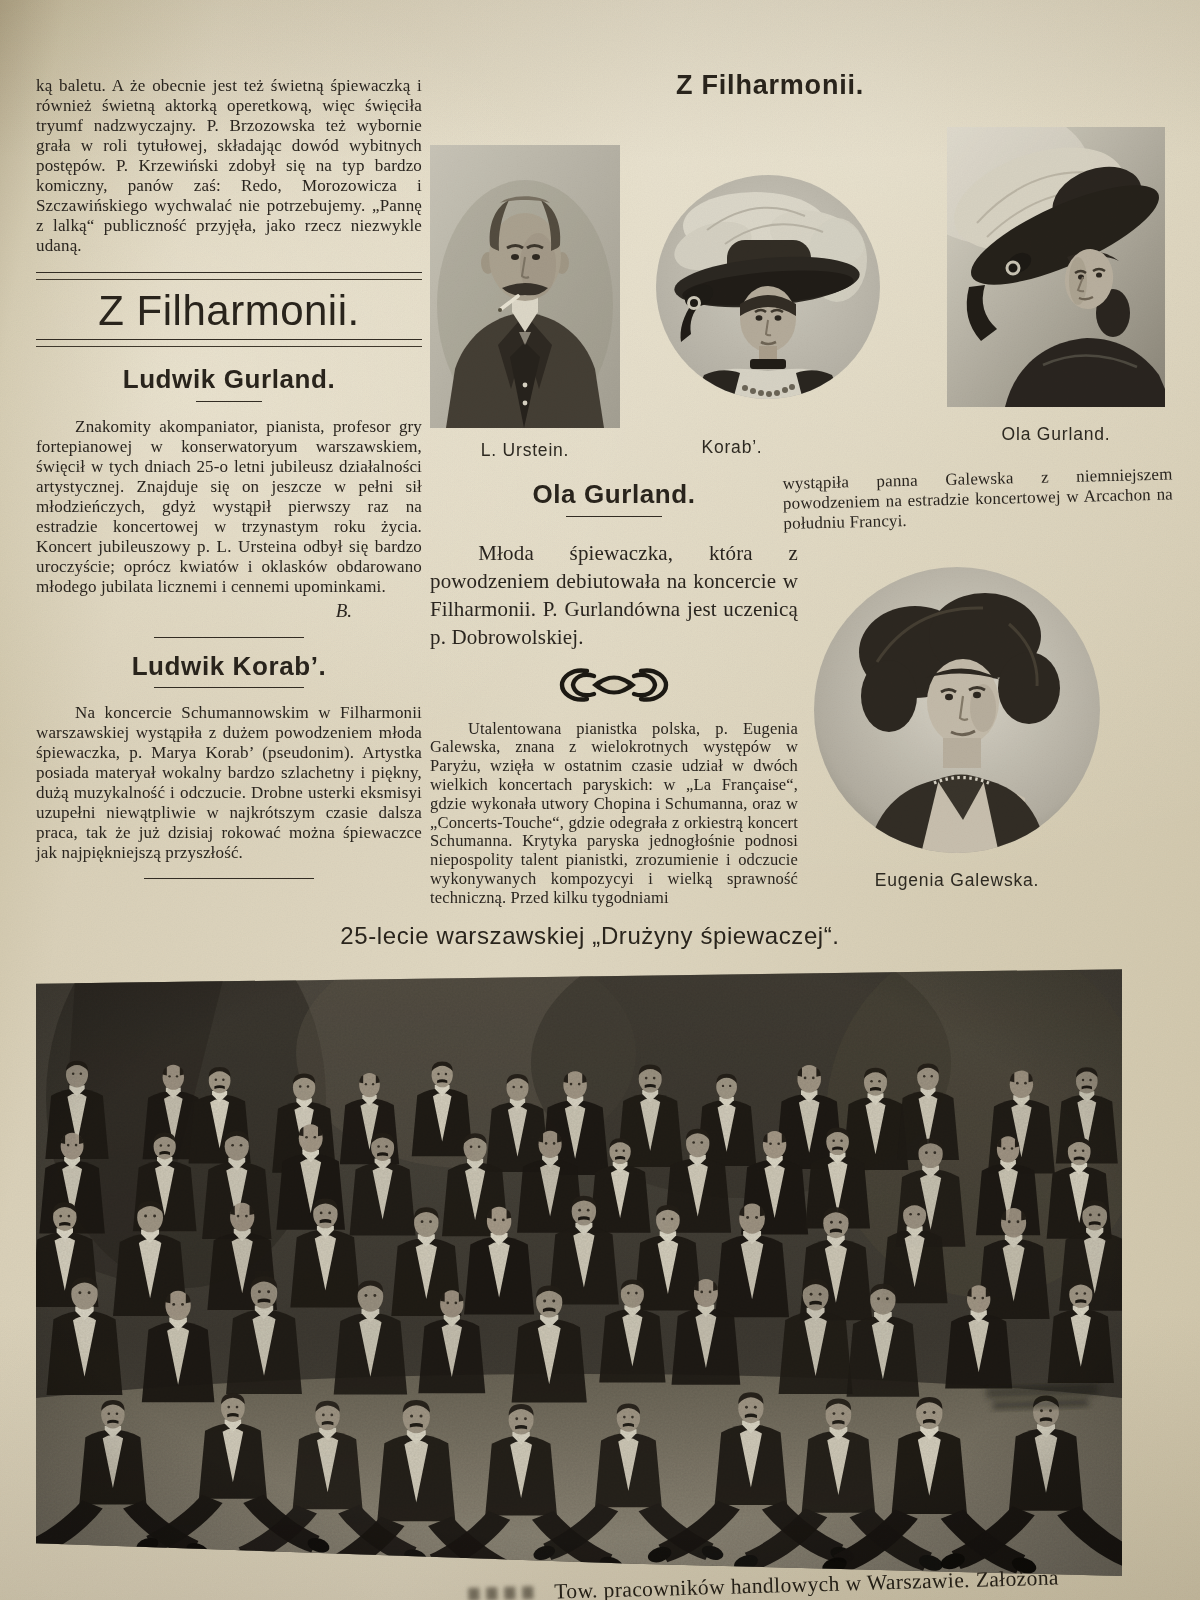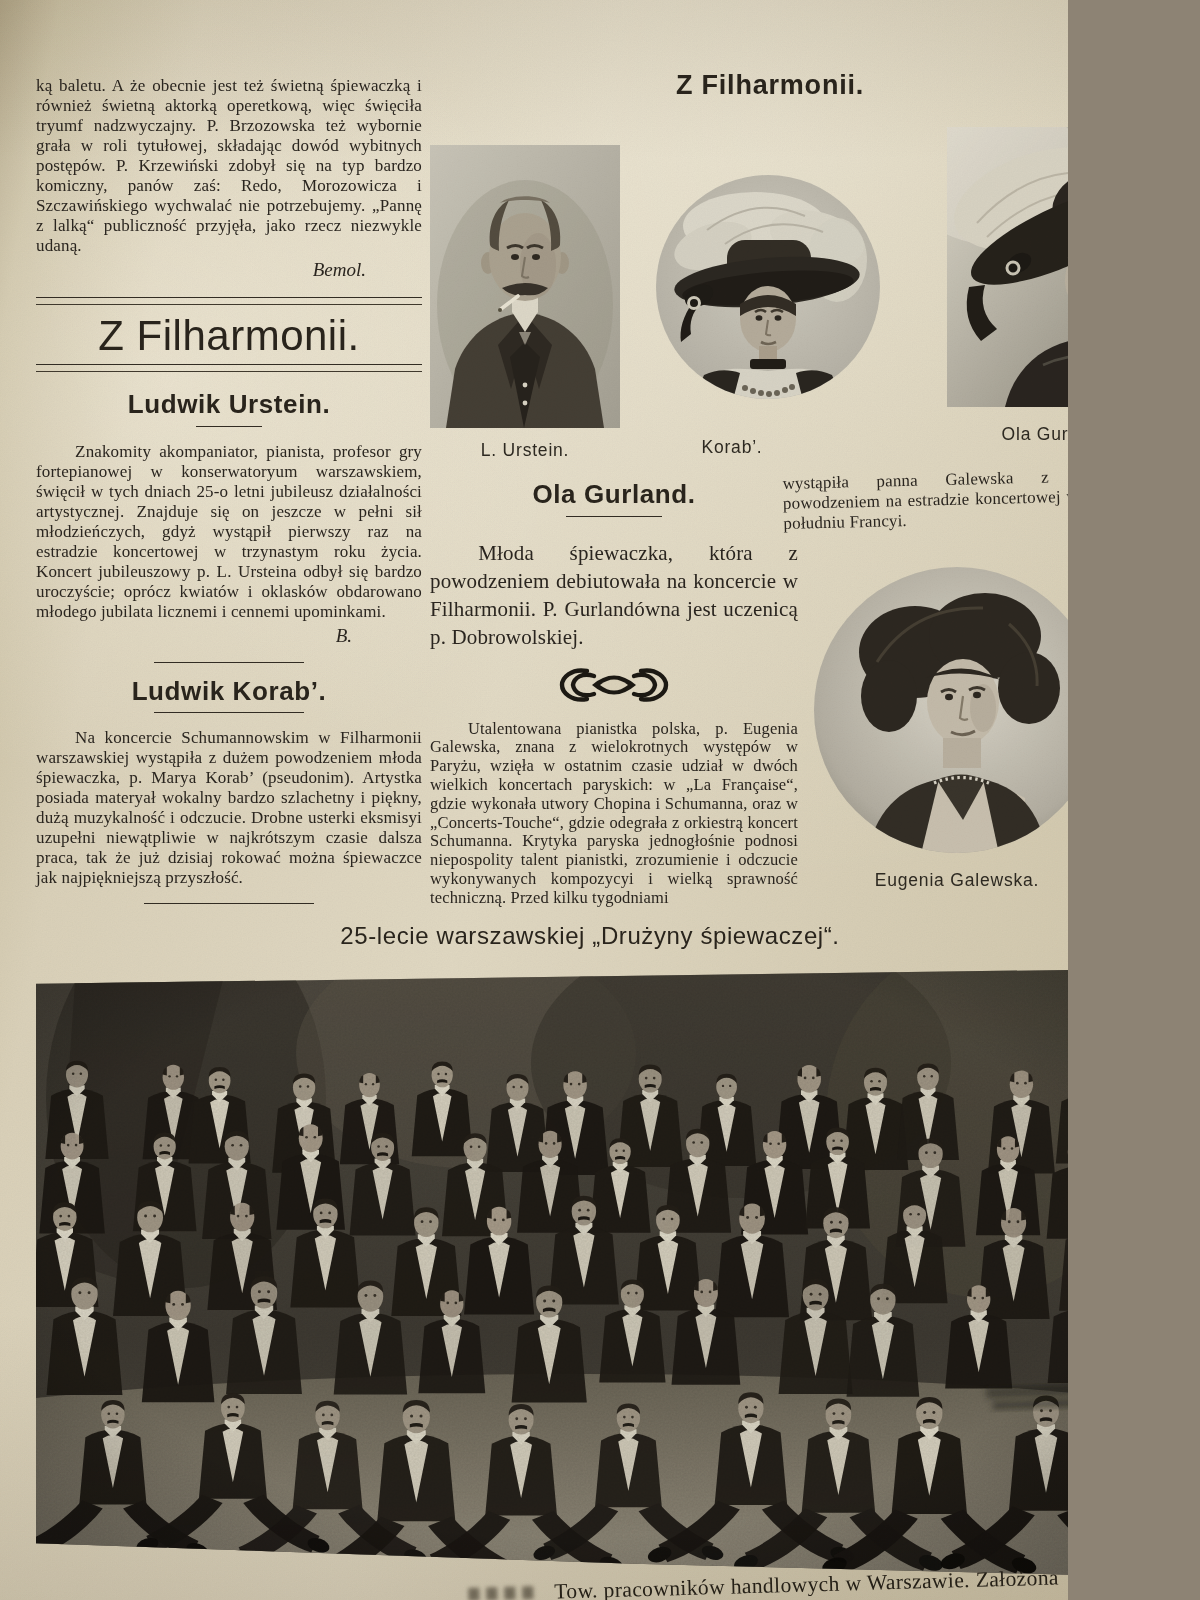--- a/index.html
+++ b/index.html
@@ -1,17 +1,17 @@
 <!DOCTYPE html>
 <html lang="pl"><head>
 <meta charset="utf-8">
 <style>
   html,body{margin:0;padding:0;background:#8d8374;}
   .page{
-    position:relative;width:1068px;height:1600px;overflow:hidden;
+    position:relative;width:1200px;height:1600px;overflow:hidden;
     color:#2b2620;
     background:
       linear-gradient(180deg, rgba(90,75,45,.10), rgba(0,0,0,0) 10%, rgba(0,0,0,0) 82%, rgba(80,65,40,.14)),
       radial-gradient(60% 42% at 16% 24%, rgba(252,247,232,.42), rgba(252,247,232,0) 62%),
       radial-gradient(130% 90% at 72% 6%, rgba(252,248,235,.40), rgba(252,248,235,0) 55%),
       linear-gradient(100deg,#b3a78a 0%,#ccc2a5 4.5%,#dbd2ba 15%,#e1d9c3 46%,#d8cfb6 76%,#d2c8ad 100%);
     font-family:"Liberation Serif","DejaVu Serif",serif;
   }
   .abs{position:absolute;}
   .body-par{font-size:17px;line-height:20px;text-align:justify;margin:0;letter-spacing:.15px;}
@@ -55,25 +55,24 @@
   .grain-overlay{position:absolute;inset:0;pointer-events:none;opacity:.55;}
   svg{display:block;}
 </style>
 </head>
 <body>
 
 <div class="page">
 
   <div class="abs" style="left:36px;top:76px;width:386px;">
     <p class="body-par">ką baletu.  A że obecnie jest też świetną śpiewaczką i również świetną aktorką operetkową, więc święciła tryumf nadzwyczajny. P. Brzozowska też wybornie grała w roli tytułowej, składając dowód wybitnych postępów. P. Krzewiński zdobył się na typ bardzo komiczny, panów zaś: Redo, Morozowicza i Szczawińskiego wychwalać nie potrzebujemy. „Pannę z lalką“ publiczność przyjęła, jako rzecz niezwykle udaną.</p>
-    <div class="sig" style="padding-right:56px;">Bemol.</div>
     <div class="rule2" style="margin-top:16px;"></div>
     <h1 class="h1">Z Filharmonii.</h1>
     <div class="rule2"></div>
-    <h2 class="h2 ul" style="--uw:66px;margin-top:18px;">Ludwik Urstein.</h2>
+    <h2 class="h2 ul" style="--uw:66px;margin-top:18px;">Ludwik Gurland.</h2>
     <p class="body-par ind" style="margin-top:15px;">Znakomity akompaniator, pianista, profesor gry fortepianowej w konserwatoryum warszawskiem, święcił w tych dniach 25-o letni jubileusz działalności artystycznej. Znajduje się on jeszcze w pełni sił młodzieńczych, gdyż wystąpił pierwszy raz na estradzie koncertowej w trzynastym roku życia. Koncert jubileuszowy p. L. Ursteina odbył się bardzo uroczyście; oprócz kwiatów i oklasków obdarowano młodego jubilata licznemi i cennemi upominkami.</p>
     <div class="sig" style="padding-right:70px;">B.</div>
     <hr class="hr-short">
     <h2 class="h2 ul" style="--uw:150px;margin-top:14px;">Ludwik Korab’.</h2>
     <p class="body-par ind" style="margin-top:15px;">Na koncercie Schumannowskim w Filharmonii warszawskiej wystąpiła z dużem powodzeniem młoda śpiewaczka, p. Marya Korab’ (pseudonim).  Artystka posiada materyał wokalny bardzo szlachetny i piękny, dużą muzykalność i odczucie.  Drobne usterki eksmisyi uzupełni niewątpliwie w najkrótszym czasie dalsza praca, tak że już dzisiaj rokować można śpiewaczce jak najpiękniejszą przyszłość.</p>
     <hr class="hr-short" style="width:170px;">
   </div>
 
   <div class="abs mid-head" style="left:640px;top:70px;width:260px;">Z Filharmonii.</div>
 

